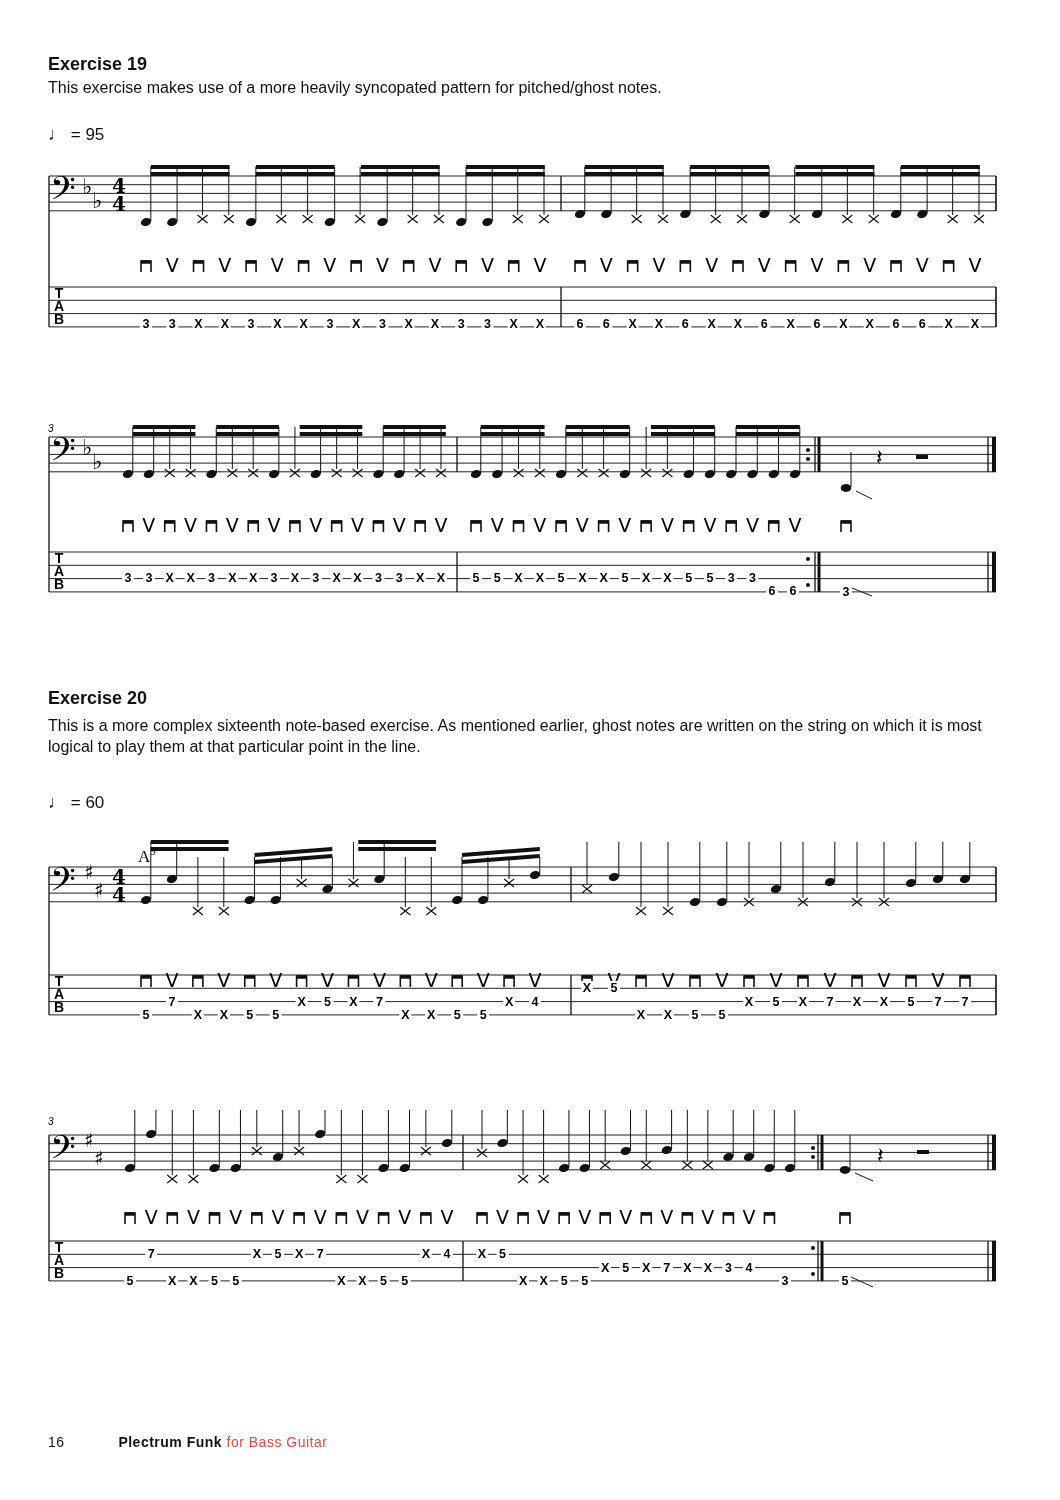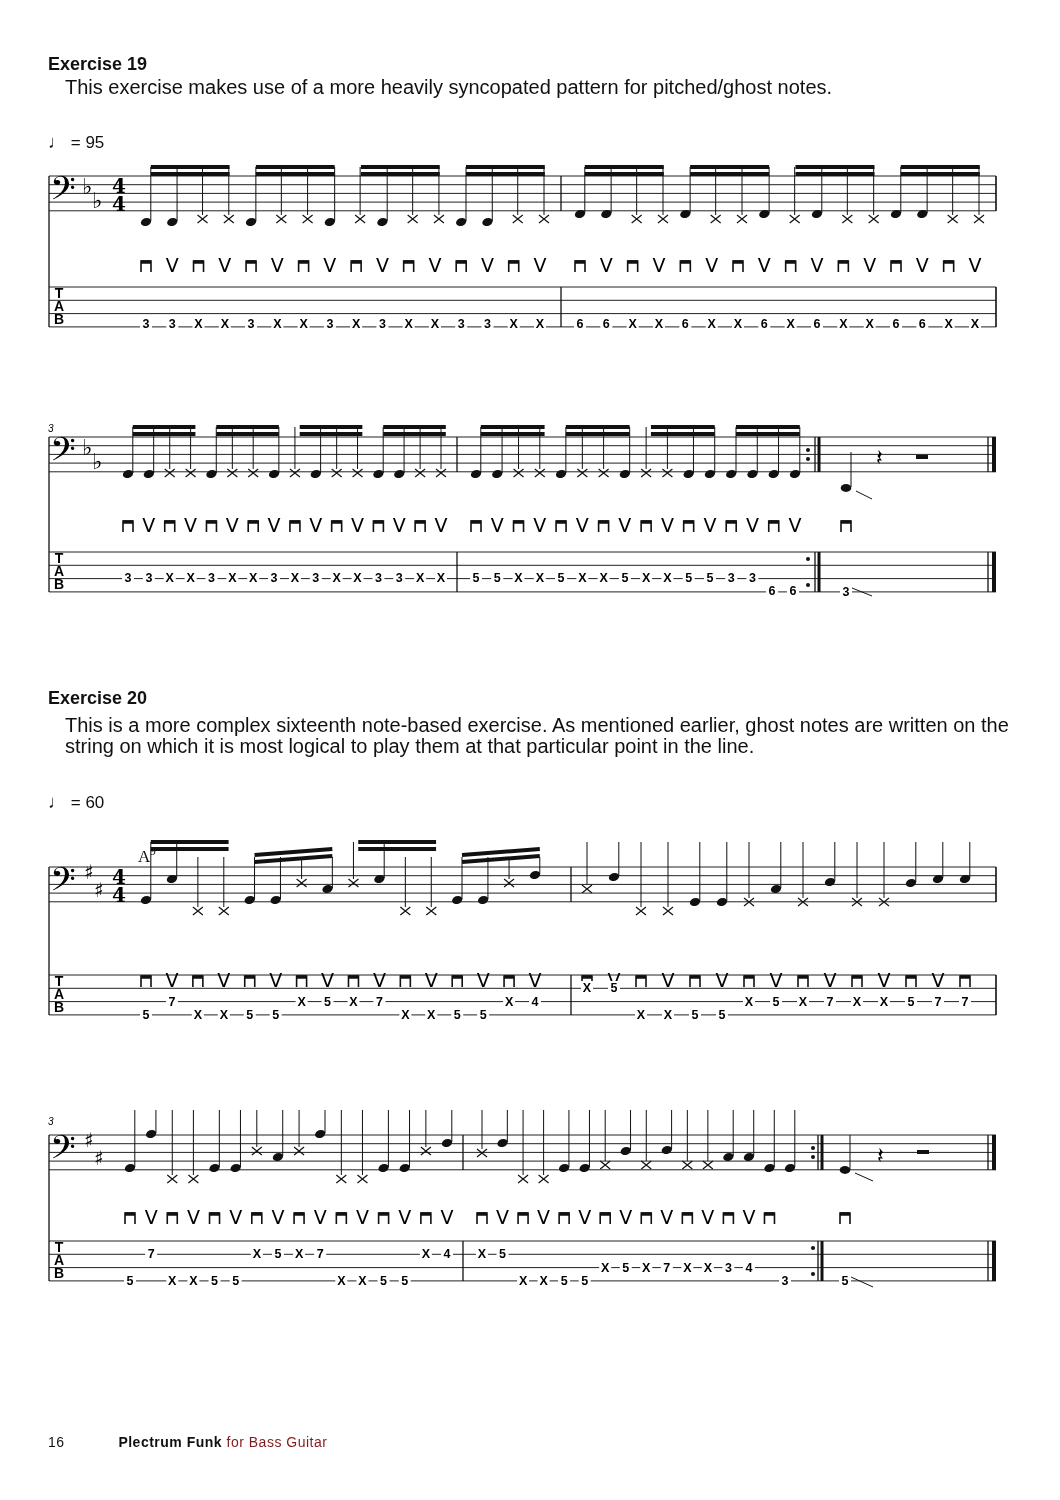--- a/index.html
+++ b/index.html
@@ -1,35 +1,35 @@
 <!DOCTYPE html>
 <html><head>
 <meta charset="utf-8">
 <style>
   html, body { margin:0; padding:0; background:#ffffff; }
   body { width:1060px; height:1500px; position:relative; overflow:hidden;
          font-family:"Liberation Sans", sans-serif; color:#111; }
   .ex-title { position:absolute; left:48px; font-weight:bold; font-size:18px; }
-  .ex-desc { position:absolute; left:65px; font-size:20px; line-height:21px; width:960px; }
+  .ex-desc { position:absolute; left:48px; font-size:16px; line-height:21px; width:960px; }
   .tempo { position:absolute; left:48px; font-size:17px; }
   .tempo .q { font-size:18px; }
   .chord { position:absolute; font-family:"Liberation Serif", serif; font-size:17px; }
   .chord sup { font-size:11px; }
   svg.sys { position:absolute; left:0; }
   .footer { position:absolute; left:48px; top:1434px; font-size:14px; letter-spacing:0.5px; }
   .footer .pg { font-weight:normal; display:inline-block; width:66px; }
   .footer .bk { font-weight:bold; }
-  .footer .sub { color:#7f1d1d; }
+  .footer .sub { color:#ef4444; }
 </style>
 </head>
 <body>
 
 <div class="ex-title" style="top:54px">Exercise 19</div>
 <div class="ex-desc" style="top:77px">This exercise makes use of a more heavily syncopated pattern for pitched/ghost notes.</div>
-<div class="tempo" style="top:132px">
+<div class="tempo" style="top:124px">
   <span class="q">♩</span>
   <span>= 95</span>
 </div>
 
 <svg class="sys" id="ex19s1" style="top:160px" width="1060" height="180">
     <line x1="49" y1="16" x2="996" y2="16" stroke="#222" stroke-width="1"></line>
     <line x1="49" y1="24.7" x2="996" y2="24.7" stroke="#222" stroke-width="1"></line>
     <line x1="49" y1="33.4" x2="996" y2="33.4" stroke="#222" stroke-width="1"></line>
     <line x1="49" y1="42.099999999999994" x2="996" y2="42.099999999999994" stroke="#222" stroke-width="1"></line>
     <line x1="49" y1="50.8" x2="996" y2="50.8" stroke="#222" stroke-width="1"></line>

